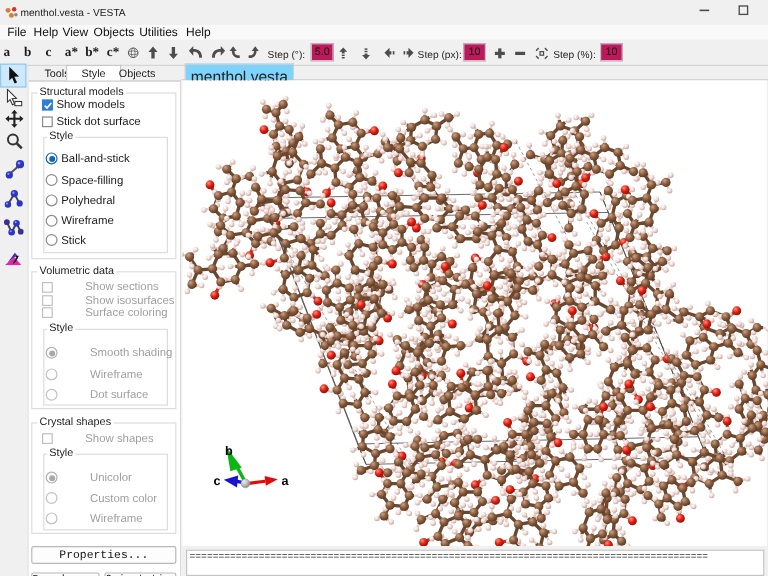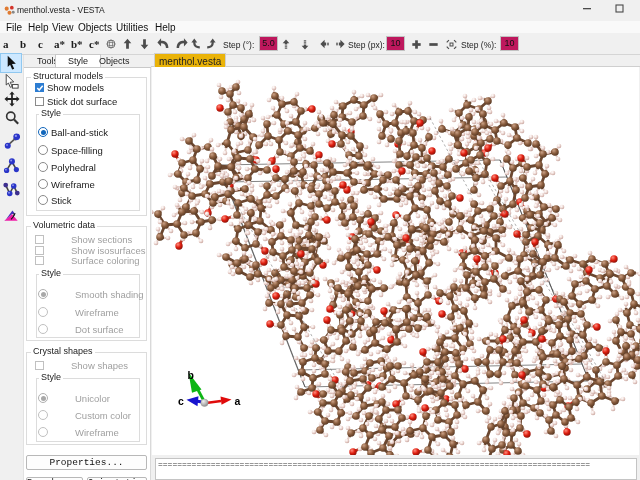--- a/index.html
+++ b/index.html
@@ -28,21 +28,21 @@
 .cb.dis { border-color:#c0c0c0; }
 .rb { position:absolute; width:10px; height:10px; border:1px solid #8a8a8a; border-radius:50%; background:#fff; }
 .rb.sel { border:1px solid #1166bb; }
 .rb.sel:after { content:""; position:absolute; left:1.5px; top:1.5px; width:5px; height:5px; background:#1166bb; border-radius:50%; }
 .rb.dis { border-color:#c0c0c0; }
 .rb.seldis { border-color:#b0b0b0; }
 .rb.seldis:after { content:""; position:absolute; left:1.5px; top:1.5px; width:5px; height:5px; background:#a8a8a8; border-radius:50%; }
 .btn { position:absolute; background:#fdfdfd; border:1px solid #b8b8b8; border-radius:2px; font-size:9.5px; color:#111; text-align:center;font-family:Liberation Mono, monospace; }
 .viewwrap { left:151px; top:55px; width:489px; height:425px; background:#f0f0f0; }
 .viewtabs { position:absolute; left:0; top:0; width:489px; height:12px; background:#f0f0f0; border-bottom:1px solid #cfcfcf; }
-.vtab { position:absolute; left:3px; top:-2px; height:14px; background:#eab308; border:1px solid #cfcfcf; border-bottom:none; font-size:10px; color:#222; padding:2px 4px 0 4px; }
+.vtab { position:absolute; left:3px; top:-2px; height:14px; background:#7dd3fc; border:1px solid #cfcfcf; border-bottom:none; font-size:13px; color:#222; padding:2px 4px 0 4px; }
 .canvas { position:absolute; left:1px; top:12px; width:487px; height:388px; background:#fff; }
 .console { position:absolute; left:4px; top:403px; width:482px; height:22px; background:#fff; border:1px solid #c4c4c4; overflow:hidden; }
 .console pre { font-family:"Liberation Mono", monospace; font-size:8px; color:#333; line-height:8px; margin:2px 0 0 2px; }
 svg.ic { position:absolute; }
 </style></head>
 <body>
 <div class="abs titlebar">
   <svg class="ic" style="left:3px;top:4px" width="13" height="13" viewBox="0 0 14 14">
     <circle cx="4" cy="5" r="2.2" fill="#e07a30"></circle>
       <circle cx="9.5" cy="4" r="2.0" fill="#d3342a"></circle>

